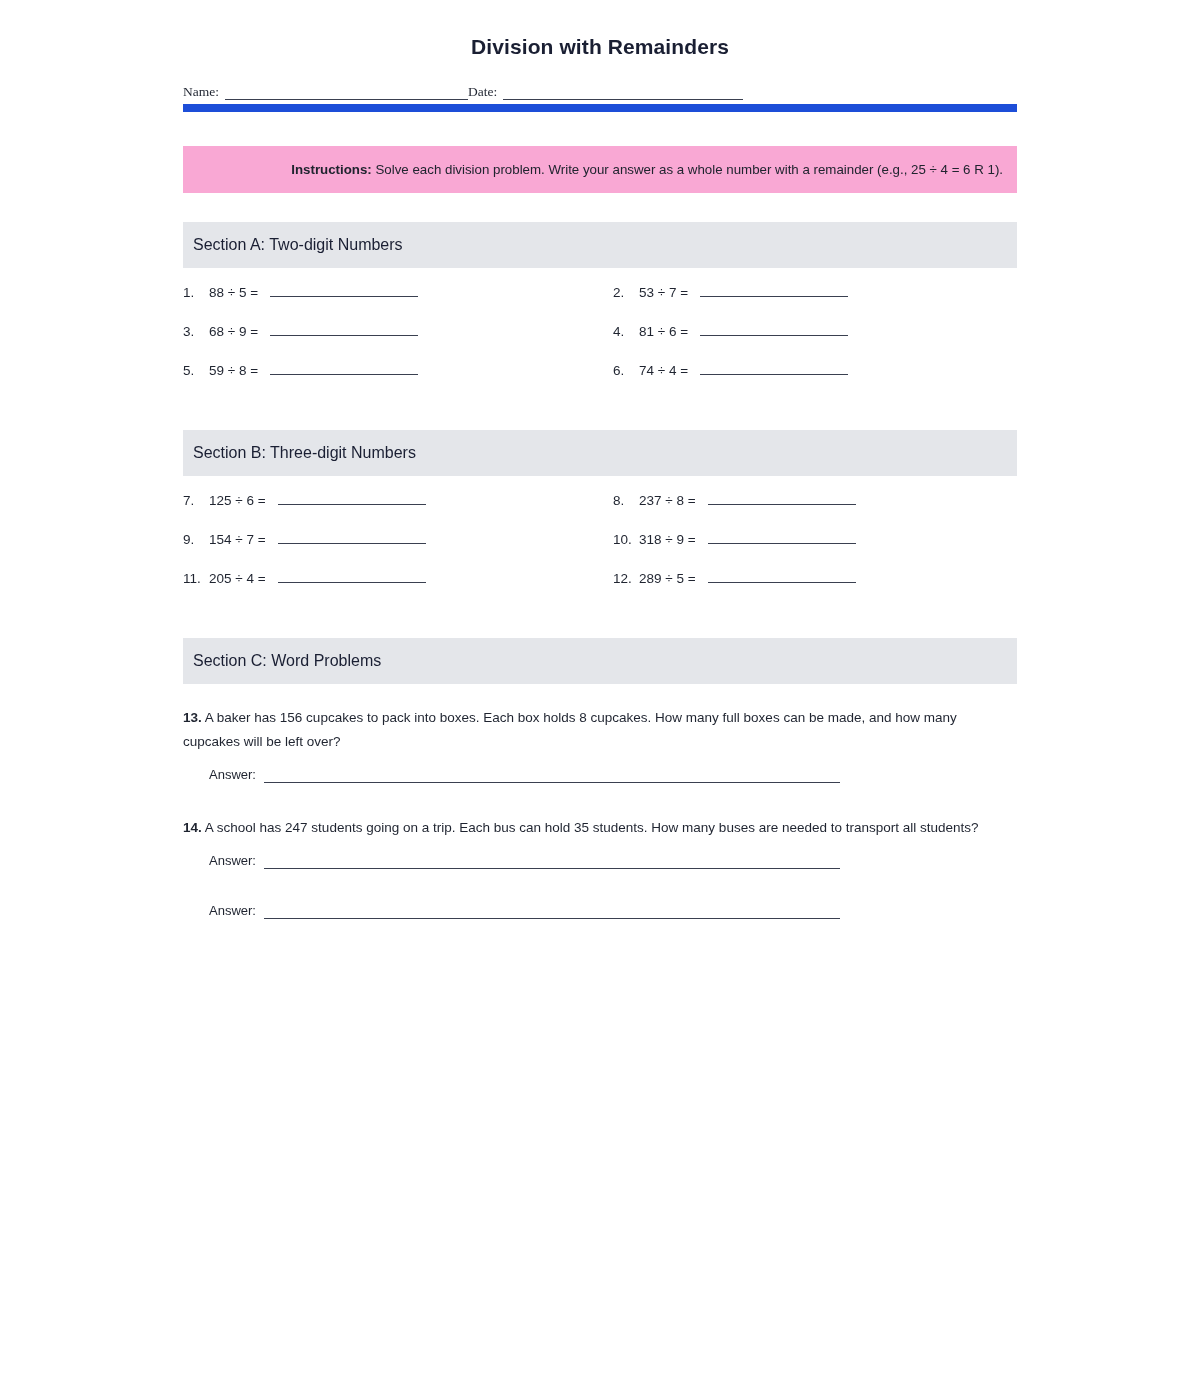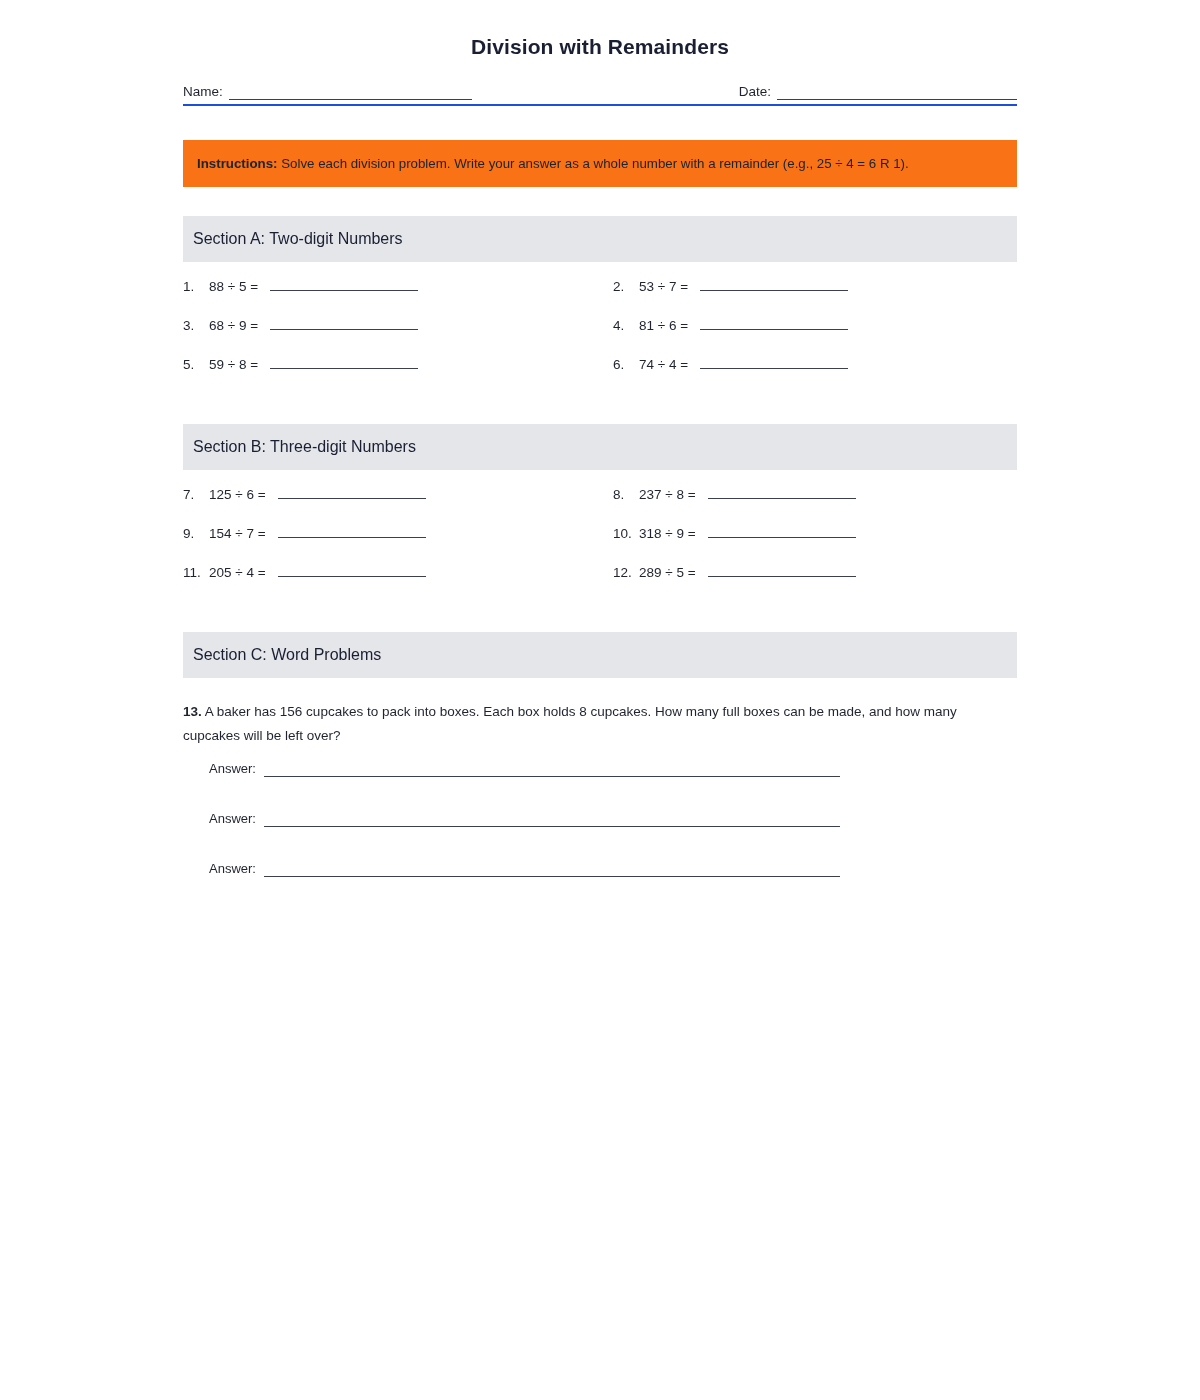--- a/index.html
+++ b/index.html
@@ -36,25 +36,26 @@
     color: #1a1f33;
     letter-spacing: 0.1px;
     margin: 0;
     padding-top: 33px;
     line-height: 28px;
   }
 
   
   .meta-row {
     display: flex;
-    justify-content: space-between;
+    justify-content: flex-start;
     align-items: flex-end;
     margin-top: 23px;
     padding-bottom: 4px;
-    border-bottom: 2px solid #1d4ed8;
+    border-bottom: 8px solid #1d4ed8;
+    font-family: Liberation Serif, serif;
   }
   .meta-field {
     display: flex;
     align-items: flex-end;
     font-size: 13.5px;
     line-height: 16px;
     color: #1f2430;
   }
   .meta-label {
     white-space: nowrap;
@@ -64,25 +65,26 @@
     display: inline-block;
     border-bottom: 1px solid #3a4050;
     height: 13px;
   }
   .meta-blank.name { width: 243px; }
   .meta-blank.date { width: 240px; }
 
   
   .instructions {
     margin-top: 34px;
-    background: #f97316;
+    background: #f9a8d4;
     padding: 14px 14px 14px 14px;
     font-size: 13.3px;
     line-height: 19px;
     color: #20242f;
+    text-align: right;
   }
   .instructions b { font-weight: bold; }
 
   
   .section-head {
     background: #e4e6ea;
     margin-top: 29px;
     padding: 13px 0 13px 10px;
     font-size: 16px;
     font-weight: normal;
@@ -248,20 +250,24 @@
           <b>13.</b>
           <span>A baker has 156 cupcakes to pack into boxes. Each box holds 8 cupcakes. How many full boxes can be made, and how many cupcakes will be left over?</span>
         </div>
         <div class="answer-row">
           <span class="answer-label">Answer:</span>
           <span class="answer-blank"></span>
         </div>
       </div>
 
       <div class="word-item">
+        <div class="word-text">
+          <b>14.</b>
+          <span>A school has 247 students going on a trip. Each bus can hold 35 students. How many buses are needed to transport all students?</span>
+        </div>
         <div class="answer-row">
           <span class="answer-label">Answer:</span>
           <span class="answer-blank"></span>
         </div>
       </div>
 
       <div class="word-item">
         <div class="answer-row">
           <span class="answer-label">Answer:</span>
           <span class="answer-blank"></span>

